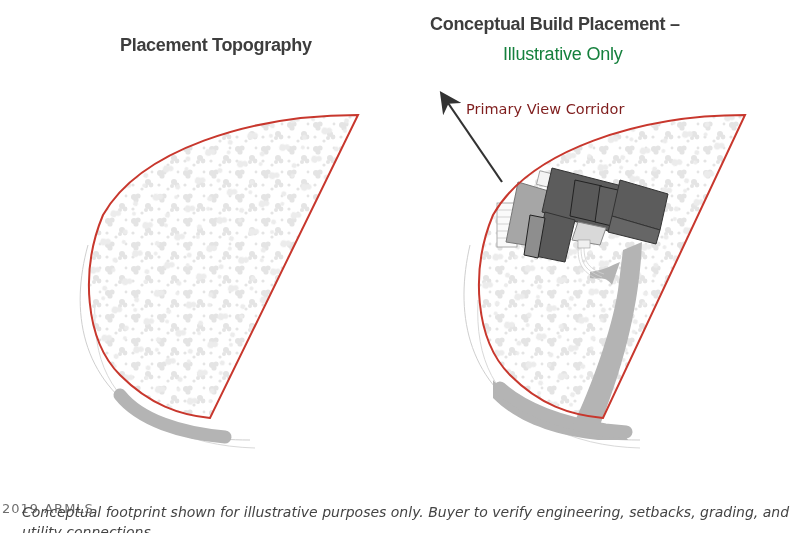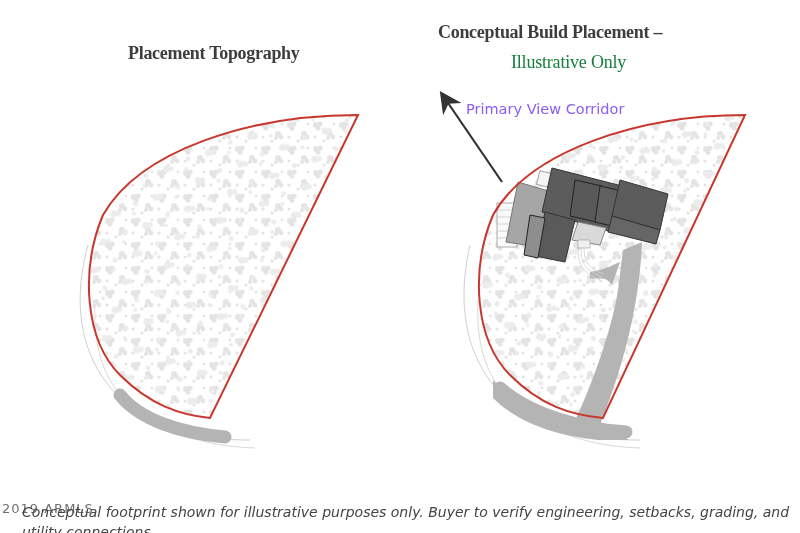--- a/index.html
+++ b/index.html
@@ -3,37 +3,37 @@
   <meta charset="utf-8">
   <style>
     html, body { margin: 0; padding: 0; }
     body {
       width: 800px; height: 533px; overflow: hidden;
       background: #ffffff; position: relative;
       font-family: "DejaVu Sans", sans-serif;
       color: #3a3a3a;
     }
     .title {
-      position: absolute; margin: 8px; white-space: nowrap;
-      font-family: Liberation Serif, serif;
+      position: absolute; margin: 0; white-space: nowrap;
+      font-family: Liberation Sans, sans-serif;
     }
     #title-left {
       left: 120px; top: 35px; font-size: 18px; font-weight: bold; color: #3d3d3d;
       letter-spacing: -0.3px;
     }
     #title-right-1 {
       left: 430px; top: 14px; font-size: 18px; font-weight: bold; color: #3d3d3d;
       letter-spacing: -0.3px;
     }
     #title-right-2 {
       left: 503px; top: 44px; font-size: 18px; font-weight: normal; color: #15803d;
       letter-spacing: -0.2px;
     }
     #corridor-label {
-      position: absolute; left: 466px; top: 101px; font-size: 14.5px; color: #8b5cf6;
+      position: absolute; left: 466px; top: 101px; font-size: 14.5px; color: #7f1d1d;
       white-space: nowrap;
     }
     svg.plan { position: absolute; left: 0; top: 0; }
     .footer {
       position: absolute; left: 22px; top: 502px; width: 770px;
       font-size: 14px; font-style: italic; color: #444; line-height: 20px;
       font-family: "DejaVu Sans", sans-serif;
     }
     .watermark {
       position: absolute; left: 2px; top: 501px; font-size: 13px; color: #555;

